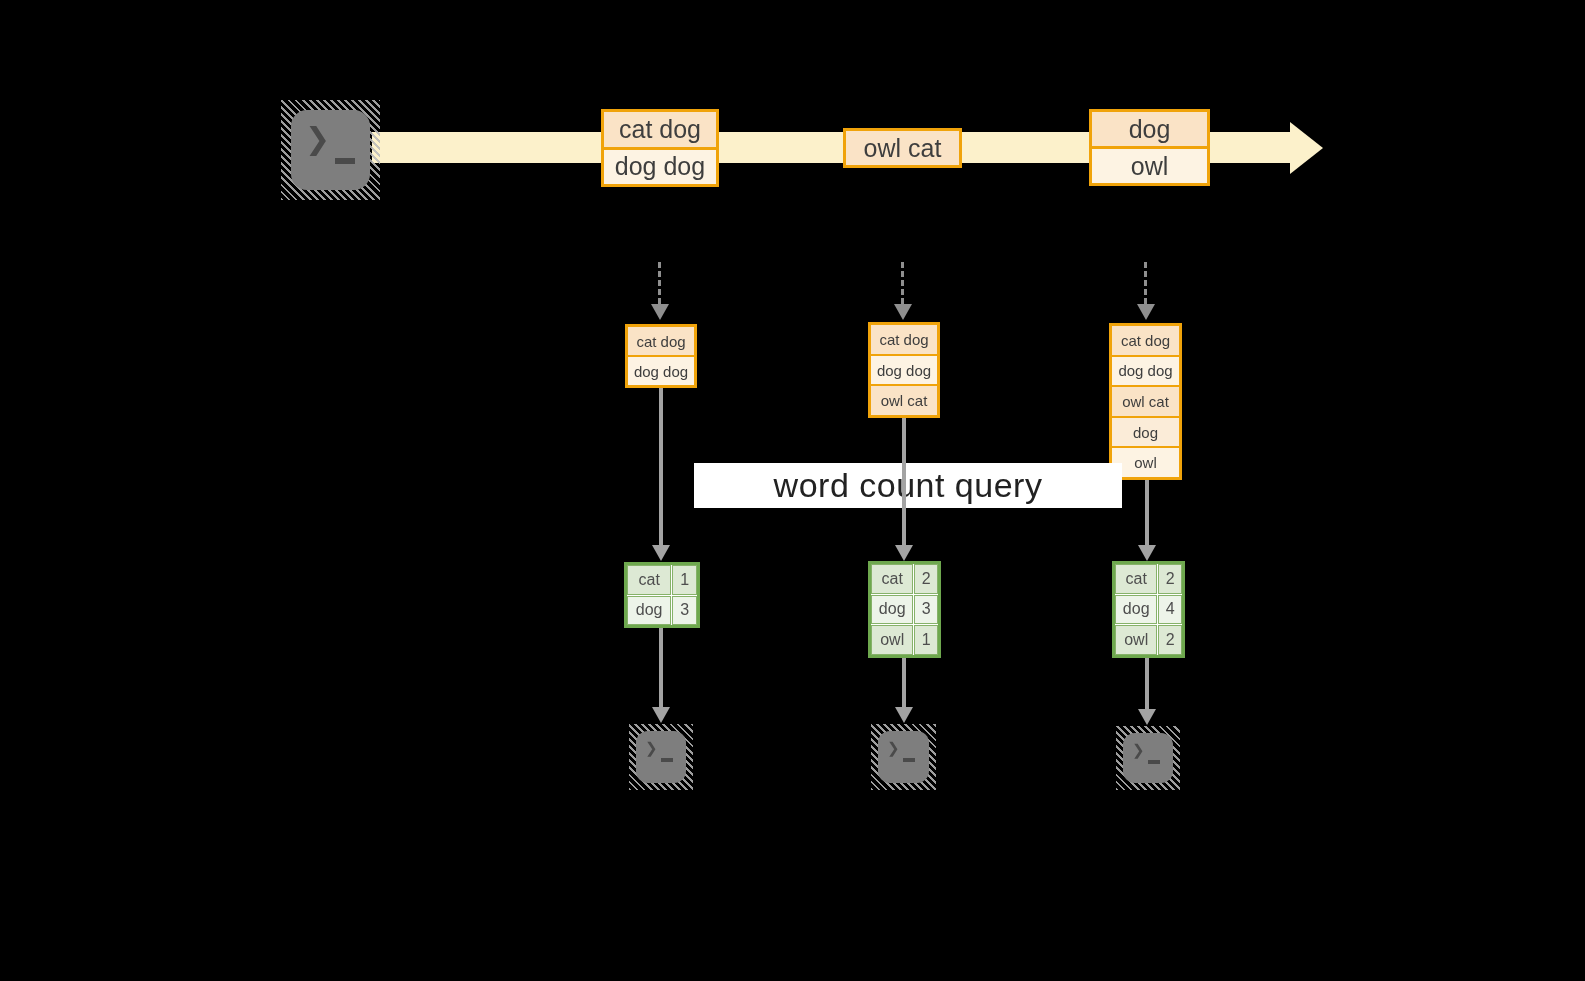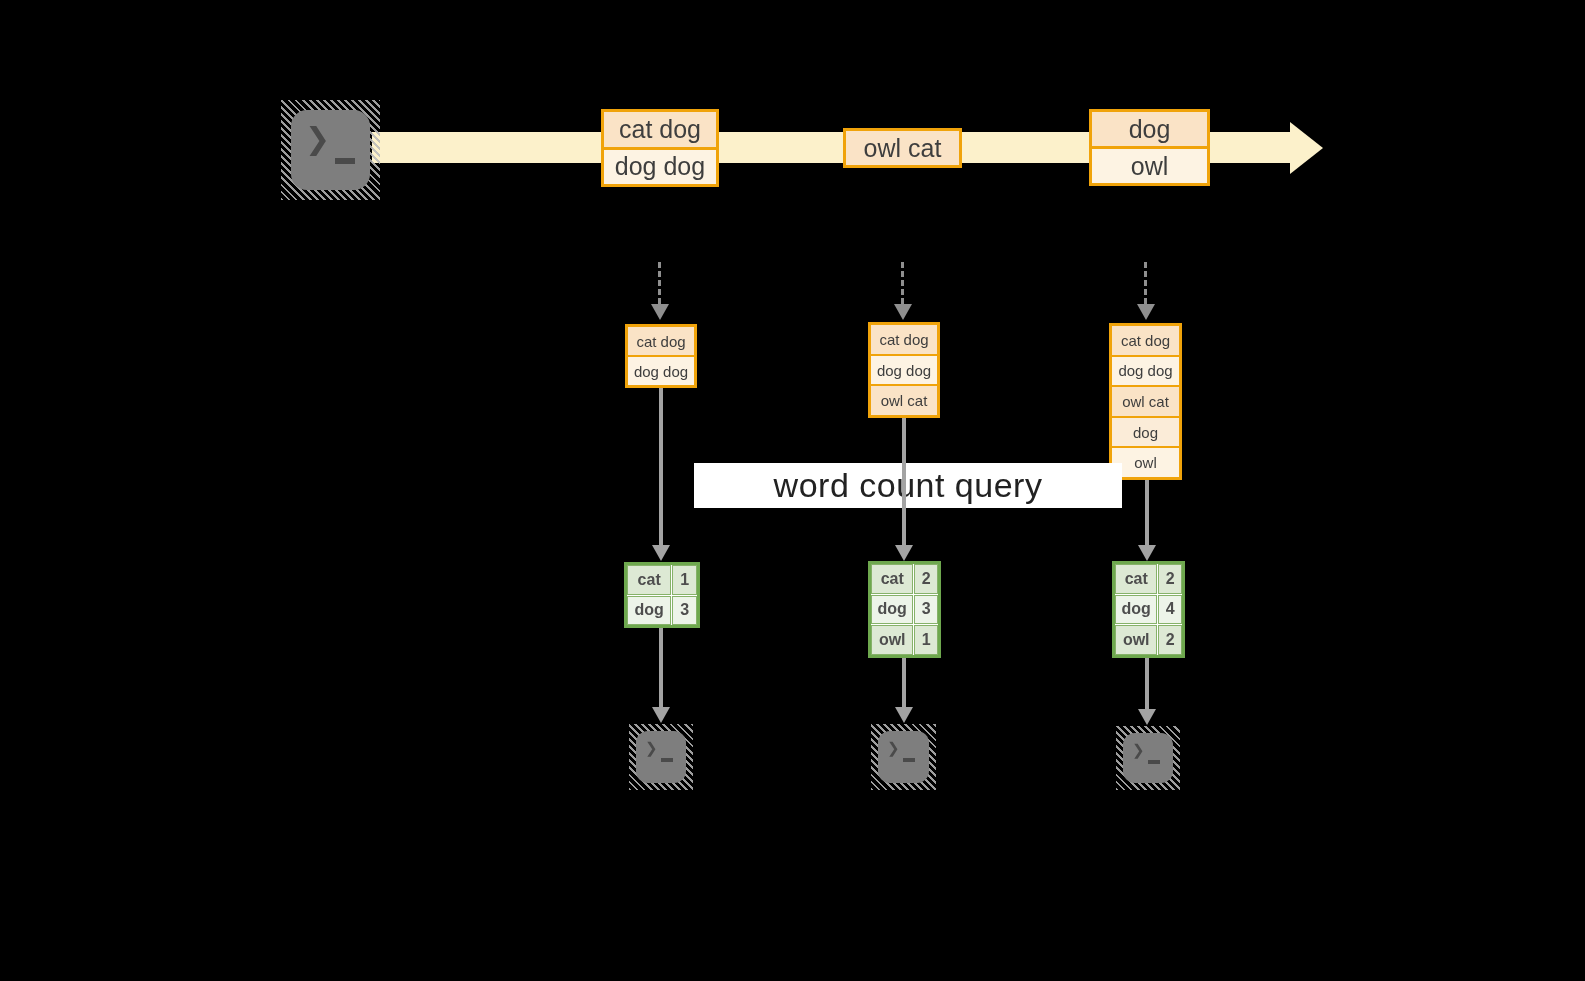--- a/index.html
+++ b/index.html
@@ -26,21 +26,21 @@
   .solid-shaft{position:absolute;width:4px;background:#a3a3a3;z-index:5;}
   .head-down{position:absolute;width:0;height:0;border-left:9px solid transparent;border-right:9px solid transparent;z-index:5;}
   .head-gray{border-top:16px solid #8f8f8f;}
   .head-light{border-top:16px solid #a3a3a3;}
   
   .banner{position:absolute;left:694px;top:463px;width:428px;height:45px;background:#ffffff;
     display:flex;align-items:center;justify-content:center;z-index:4;}
   .banner span{font-size:34px;color:#222222;letter-spacing:0.5px;}
   
   .gtable{position:absolute;box-sizing:border-box;border:3px solid #6ea84e;background:#ffffff;
-    display:grid;grid-template-columns:1.8fr 1fr;gap:1px;z-index:3;font-weight:bold;}
+    display:grid;grid-template-columns:1.8fr 1fr;gap:1px;z-index:3;}
   .gcell{display:flex;align-items:center;justify-content:center;font-size:16px;color:#4e4e4e;
     border:1px solid #86b269;box-sizing:border-box;}
   .grow-dark{background:#dde9d4;}
   .grow-light{background:#edf4e9;}
   
   .term{position:absolute;z-index:3;
     background:repeating-linear-gradient(45deg, rgba(185,185,185,0.85) 0 2px, rgba(0,0,0,0) 2px 5px);}
   .term-inner{position:absolute;background:#7e7e7e;display:block;}
   .term-big .term-inner{left:10px;top:10px;right:10px;bottom:10px;border-radius:16px;}
   .term-small .term-inner{left:7px;top:7px;right:7px;bottom:7px;border-radius:12px;}

